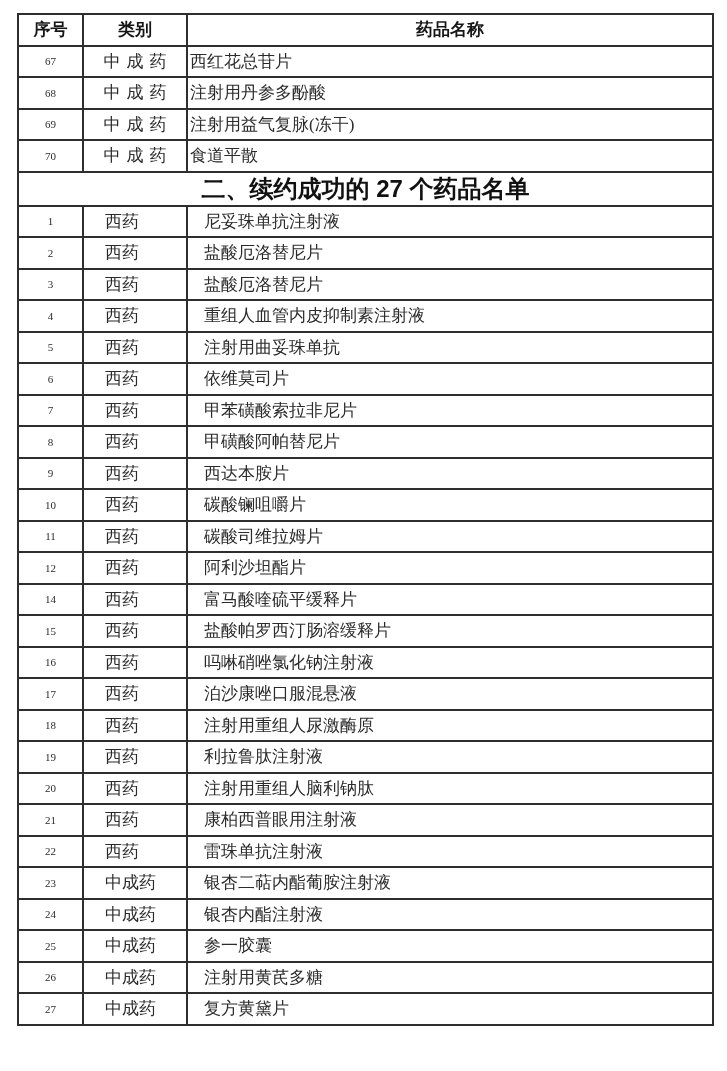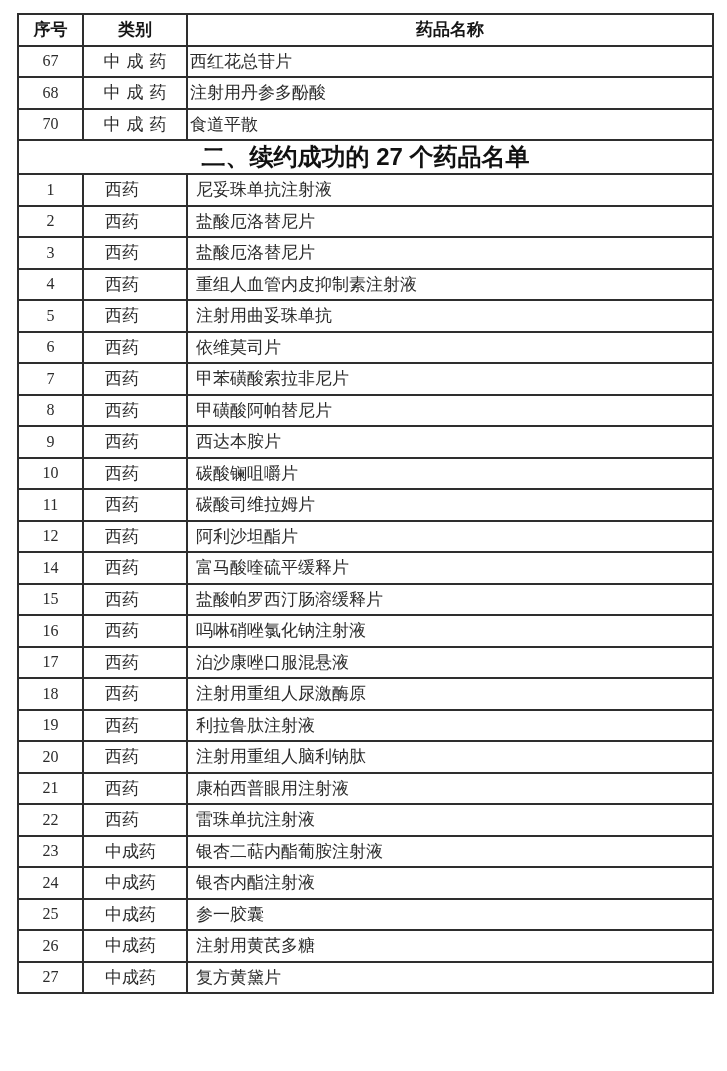--- a/index.html
+++ b/index.html
@@ -34,29 +34,29 @@
     color: #2b2b2b;
     overflow: hidden;
     white-space: nowrap;
   }
   thead th {
     font-weight: bold;
     color: #161616;
     text-align: center;
     font-size: 17px;
   }
-  td.no { text-align: center; font-size: 16px; }
+  td.no { text-align: center; font-size: 11px; }
   td.category { text-align: left; }
   td.name { text-align: left; }
   
   tbody.sec1 td.category { text-align: center; letter-spacing: 6px; text-indent: 6px; }
   tbody.sec1 td.name { padding-left: 2px; }
   
   tbody.sec2 td.category { padding-left: 21px; }
-  tbody.sec2 td.name { padding-left: 8px; margin-top: 19px; }
+  tbody.sec2 td.name { padding-left: 16px; margin-top: 19px; }
   td.section-title {
     text-align: center;
     font-weight: bold;
     color: #111111;
     font-size: 24px;
     font-family: "Liberation Sans", "DejaVu Sans", sans-serif;
   }
 </style>
 </head>
 <body>
@@ -80,20 +80,25 @@
           <td class="no">67</td>
           <td class="category">中成药</td>
           <td class="name">西红花总苷片</td>
         </tr>
         <tr>
           <td class="no">68</td>
           <td class="category">中成药</td>
           <td class="name">注射用丹参多酚酸</td>
         </tr>
         <tr>
+          <td class="no">69</td>
+          <td class="category">中成药</td>
+          <td class="name">注射用益气复脉(冻干)</td>
+        </tr>
+        <tr>
           <td class="no">70</td>
           <td class="category">中成药</td>
           <td class="name">食道平散</td>
         </tr>
       </tbody>
     <tbody>
       <tr>
         <td class="section-title" colspan="3">二、续约成功的 27 个药品名单</td>
       </tr>
     </tbody>

